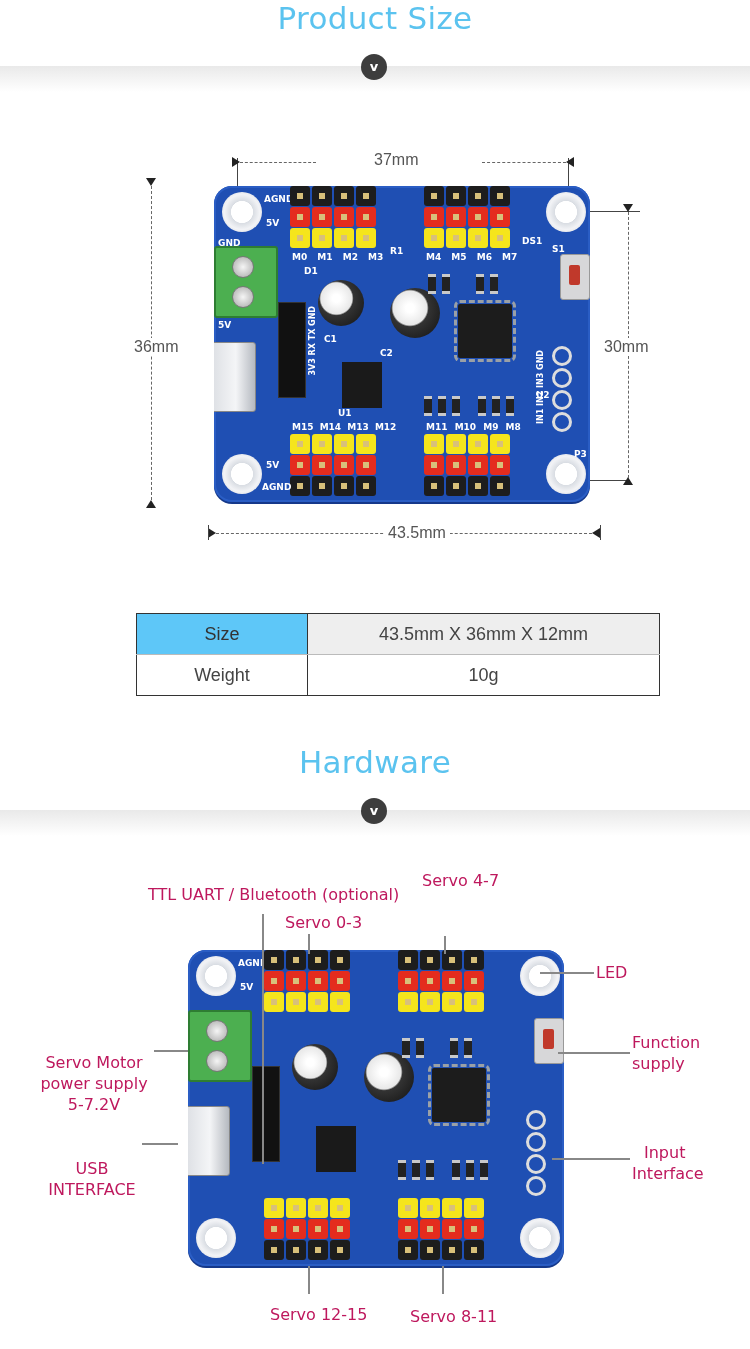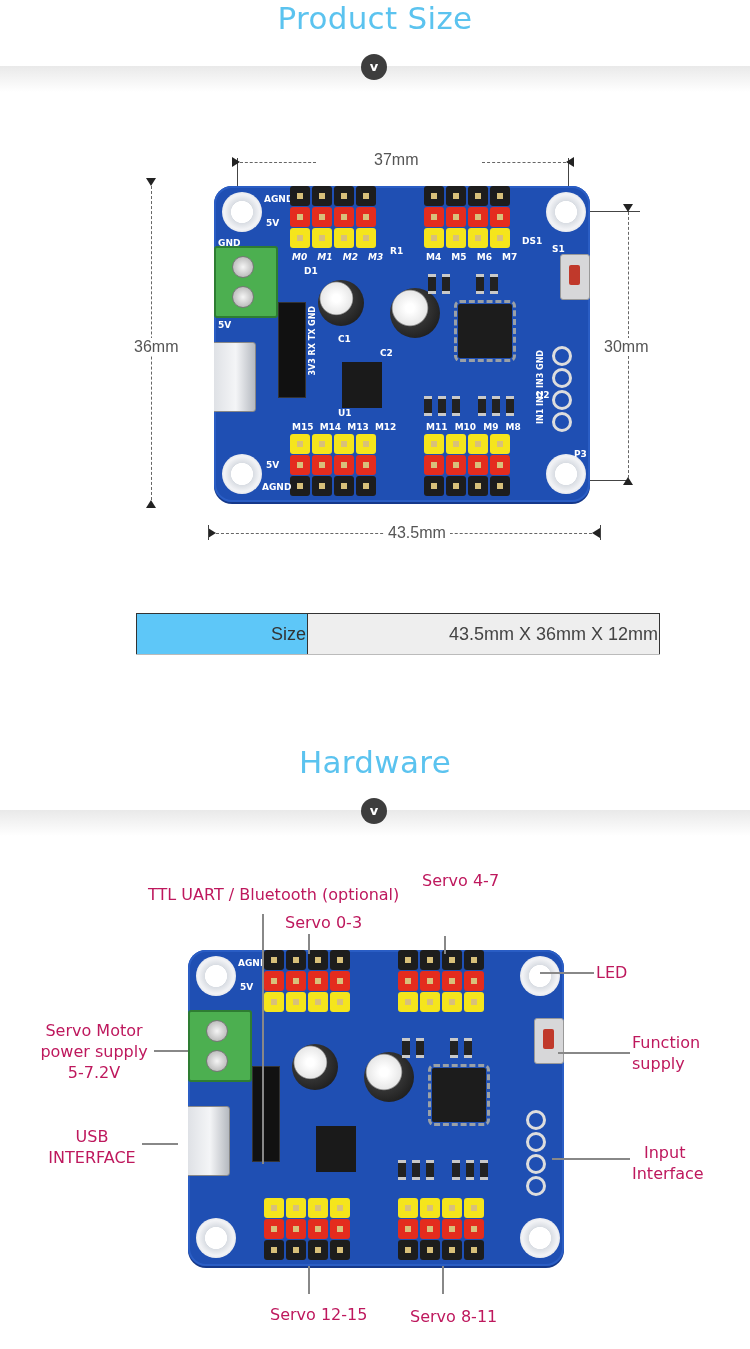--- a/index.html
+++ b/index.html
@@ -12,21 +12,21 @@
   .dash-v { position:absolute; width:0; border-left:1px dashed #666; }
   .solid-h { position:absolute; height:0; border-top:1px solid #444; }
   .solid-v { position:absolute; width:0; border-left:1px solid #444; }
   .arrow-r { position:absolute; width:0; height:0; border-top:5px solid transparent; border-bottom:5px solid transparent; border-left:8px solid #222; }
   .arrow-l { position:absolute; width:0; height:0; border-top:5px solid transparent; border-bottom:5px solid transparent; border-right:8px solid #222; }
   .arrow-d { position:absolute; width:0; height:0; border-left:5px solid transparent; border-right:5px solid transparent; border-top:8px solid #222; }
   .arrow-u { position:absolute; width:0; height:0; border-left:5px solid transparent; border-right:5px solid transparent; border-bottom:8px solid #222; }
 
   .spec-table { position:absolute; left:136px; top:613px; width:524px; border-collapse:collapse; border:1px solid #333; font-size:18px; color:#444; }
   .spec-table td { text-align:center; height:38px; border:1px solid #333; }
-  .spec-table tr:first-child td { border-bottom:1px solid #bbb;text-align:right; }
+  .spec-table tr:first-child td { border-bottom:1px solid #bbb; }
   .spec-table td.key { width:168px; }
   .spec-table tr.r0 td.key { background:#5ec7f8; color:#333; }
   .spec-table tr.r0 td.val { background:#eeeeee; }
 
   
   .pcb { position:absolute; border-radius:18px; background:#1f4fb3; box-shadow: 0 2px 0 #15388a, inset 0 0 0 2px #2a5dc4; overflow:hidden; }
   .hole { position:absolute; width:40px; height:40px; border-radius:50%; background:radial-gradient(circle, #ffffff 38%, #d9dde3 40%, #f2f3f6 62%, #c9ccd2 100%); }
   .hdr { position:absolute; display:flex; }
   .pin { width:20px; height:20px; margin-right:2px; border-radius:3px; position:relative; }
   .pin::after { content:""; position:absolute; left:7px; top:7px; width:6px; height:6px; background:#d8c07a; }
@@ -40,21 +40,21 @@
   .chip { position:absolute; background:#1c1c1c; border-radius:2px; outline:3px dashed #9aa0a6; outline-offset:1px; }
   .reg { position:absolute; background:#1a1a1a; }
   .btn-sw { position:absolute; background:#d7d7d9; border:1px solid #999; border-radius:3px; }
   .btn-sw::after { content:""; position:absolute; left:8px; top:10px; width:11px; height:20px; background:#c0392b; border-radius:2px; }
   .silk { position:absolute; color:#ffffff; font-size:9px; font-weight:bold; font-family:"DejaVu Sans", sans-serif; white-space:nowrap; }
   .uart-hdr { position:absolute; background:#111; border:1px solid #333; }
   .pinhole { position:absolute; width:14px; height:14px; border-radius:50%; border:3px solid #ddd; background:#1f4fb3; }
   .smd { position:absolute; width:8px; height:14px; background:#222; border-top:3px solid #c9c9c9; border-bottom:3px solid #c9c9c9; }
 
   .callout { position:absolute; color:#be185d; font-size:16px; font-family:"DejaVu Sans", sans-serif; line-height:21px; }
-  .callout.center { text-align:center; }
+  .callout.center { text-align:center;margin-top:32px; }
   .gline-h { position:absolute; height:0; border-top:2px solid #888; }
   .gline-v { position:absolute; width:0; border-left:2px solid #888; }
 </style>
 </head>
 <body>
 
 <div class="section-title" style="top:0px;">Product Size</div>
 <div class="shadow-band" style="top:66px;"></div>
 <div class="v-badge" style="left:361px; top:54px;">v</div>
 
@@ -111,21 +111,21 @@
       <div class="pin red"></div>
       <div class="pin red"></div>
       <div class="pin red"></div>
     </div>
   <div class="hdr" style="left:76px; top:42px;">
       <div class="pin yel"></div>
       <div class="pin yel"></div>
       <div class="pin yel"></div>
       <div class="pin yel"></div>
     </div>
-  <div class="silk" style="left:78px; top:66px; word-spacing:7px;font-style:italic;"><span>M0</span> <span>M1</span> <span>M2</span> <span>M3</span></div>
+  <div class="silk" style="left:78px; top:66px; word-spacing:7px;"><span>M0</span> <span>M1</span> <span>M2</span> <span>M3</span></div>
 
   <div class="hdr" style="left:210px; top:0px;">
       <div class="pin blk"></div>
       <div class="pin blk"></div>
       <div class="pin blk"></div>
       <div class="pin blk"></div>
     </div>
   <div class="hdr" style="left:210px; top:21px;">
       <div class="pin red"></div>
       <div class="pin red"></div>
@@ -151,21 +151,21 @@
   <div class="silk" style="left:4px; top:134px;">5V</div>
   <div class="silk" style="left:90px; top:80px;">D1</div>
 
   <div class="usb" style="left:-8px; top:156px; width:48px; height:68px;"></div>
 
   <div class="uart-hdr" style="left:64px; top:116px; width:26px; height:94px;"></div>
   <div class="silk" style="left:94px; top:120px; writing-mode:vertical-rl; transform:rotate(180deg); font-size:8px;">3V3 RX TX GND</div>
 
   <div class="cap" style="left:104px; top:94px; width:46px; height:46px;"></div>
   <div class="cap" style="left:176px; top:102px; width:50px; height:50px;"></div>
-  <div class="silk" style="left:124px; top:148px;">C1</div>
+  <div class="silk" style="left:110px; top:148px;">C1</div>
   <div class="silk" style="left:166px; top:162px;">C2</div>
 
   <div class="reg" style="left:128px; top:176px; width:40px; height:46px;"></div>
   <div class="silk" style="left:124px; top:222px;">U1</div>
 
   <div class="chip" style="left:244px; top:118px; width:54px; height:54px;"></div>
   <div class="silk" style="left:322px; top:196px;margin-top:8px;">U2</div>
 
   <div class="smd" style="left:214px; top:88px;"></div>
     <div class="smd" style="left:228px; top:88px;"></div>
@@ -228,20 +228,24 @@
       <div class="pin blk"></div>
       <div class="pin blk"></div>
     </div>
 </div>
 
 <table class="spec-table">
   <tbody>
       <tr class="r0">
     <td class="key">Size</td>
     <td class="val">43.5mm X 36mm X 12mm</td>
+  </tr>
+  <tr class="r1">
+    <td class="key">Weight</td>
+    <td class="val">10g</td>
   </tr>
 </tbody>
   </table>
 
 <div class="section-title" style="top:744px;">Hardware</div>
 <div class="shadow-band" style="top:810px;"></div>
 <div class="v-badge" style="left:361px; top:798px;">v</div>
 
 <div class="pcb" style="left:188px; top:950px; width:376px; height:316px;">
   <div class="hole" style="left:8px; top:6px;"></div>

